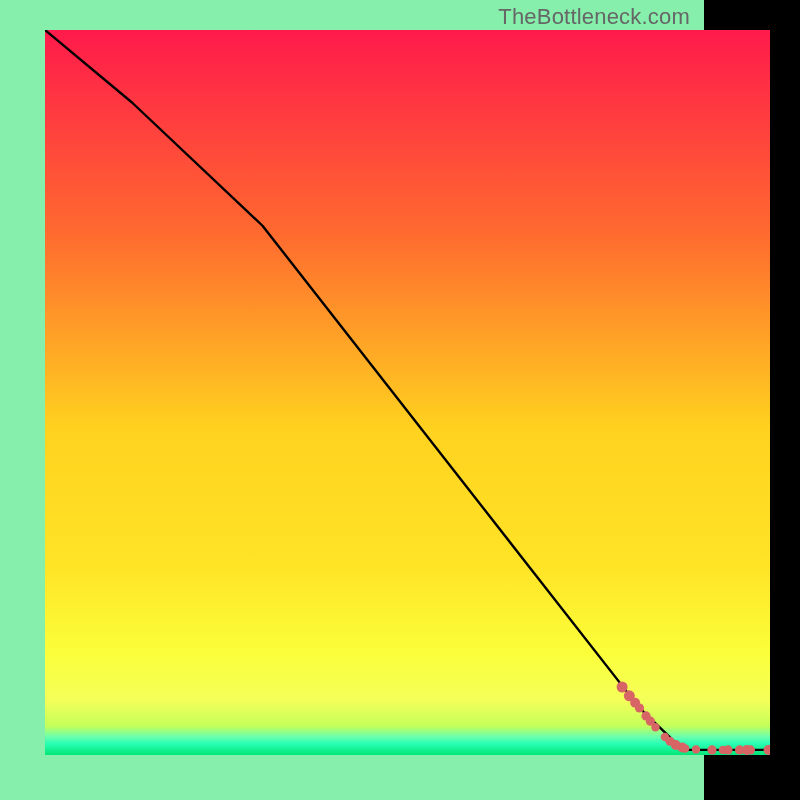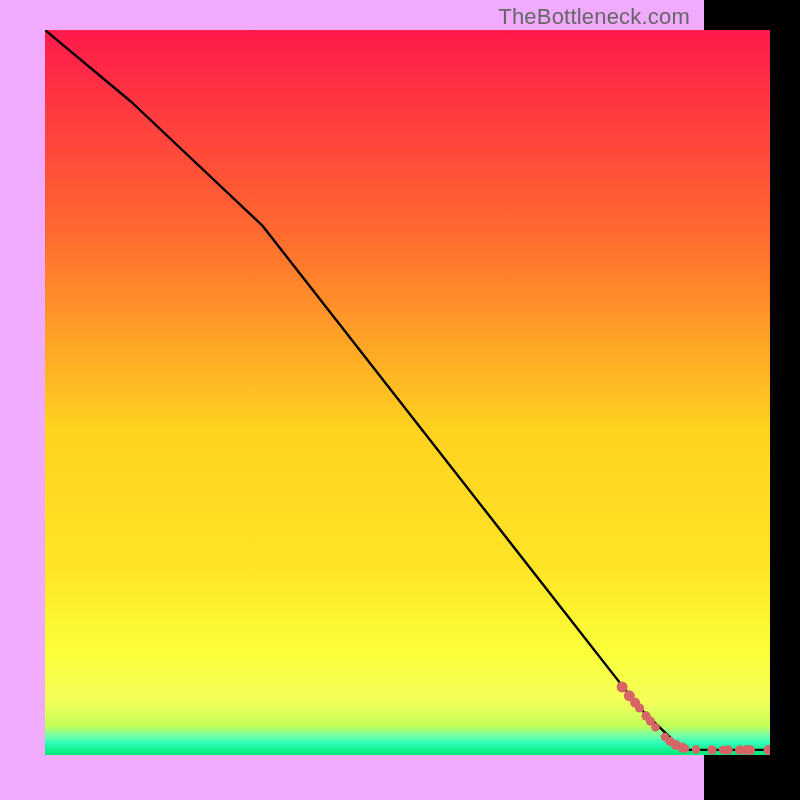--- a/index.html
+++ b/index.html
@@ -8,21 +8,21 @@
     width: 800px;
     height: 800px;
     background: #000;
     font-family: Arial, Helvetica, sans-serif;
     overflow: hidden;
   }
   .outer {
     position: relative;
     width: 704px;
     height: 800px;
-    background: #f0abfc;
+    background: #86efac;
   }
   .watermark {
     position: absolute;
     top: 4px;
     right: 14px;
     color: #666;
     font-size: 22px;
     font-weight: 400;
     letter-spacing: 0.2px;
     z-index: 3;

